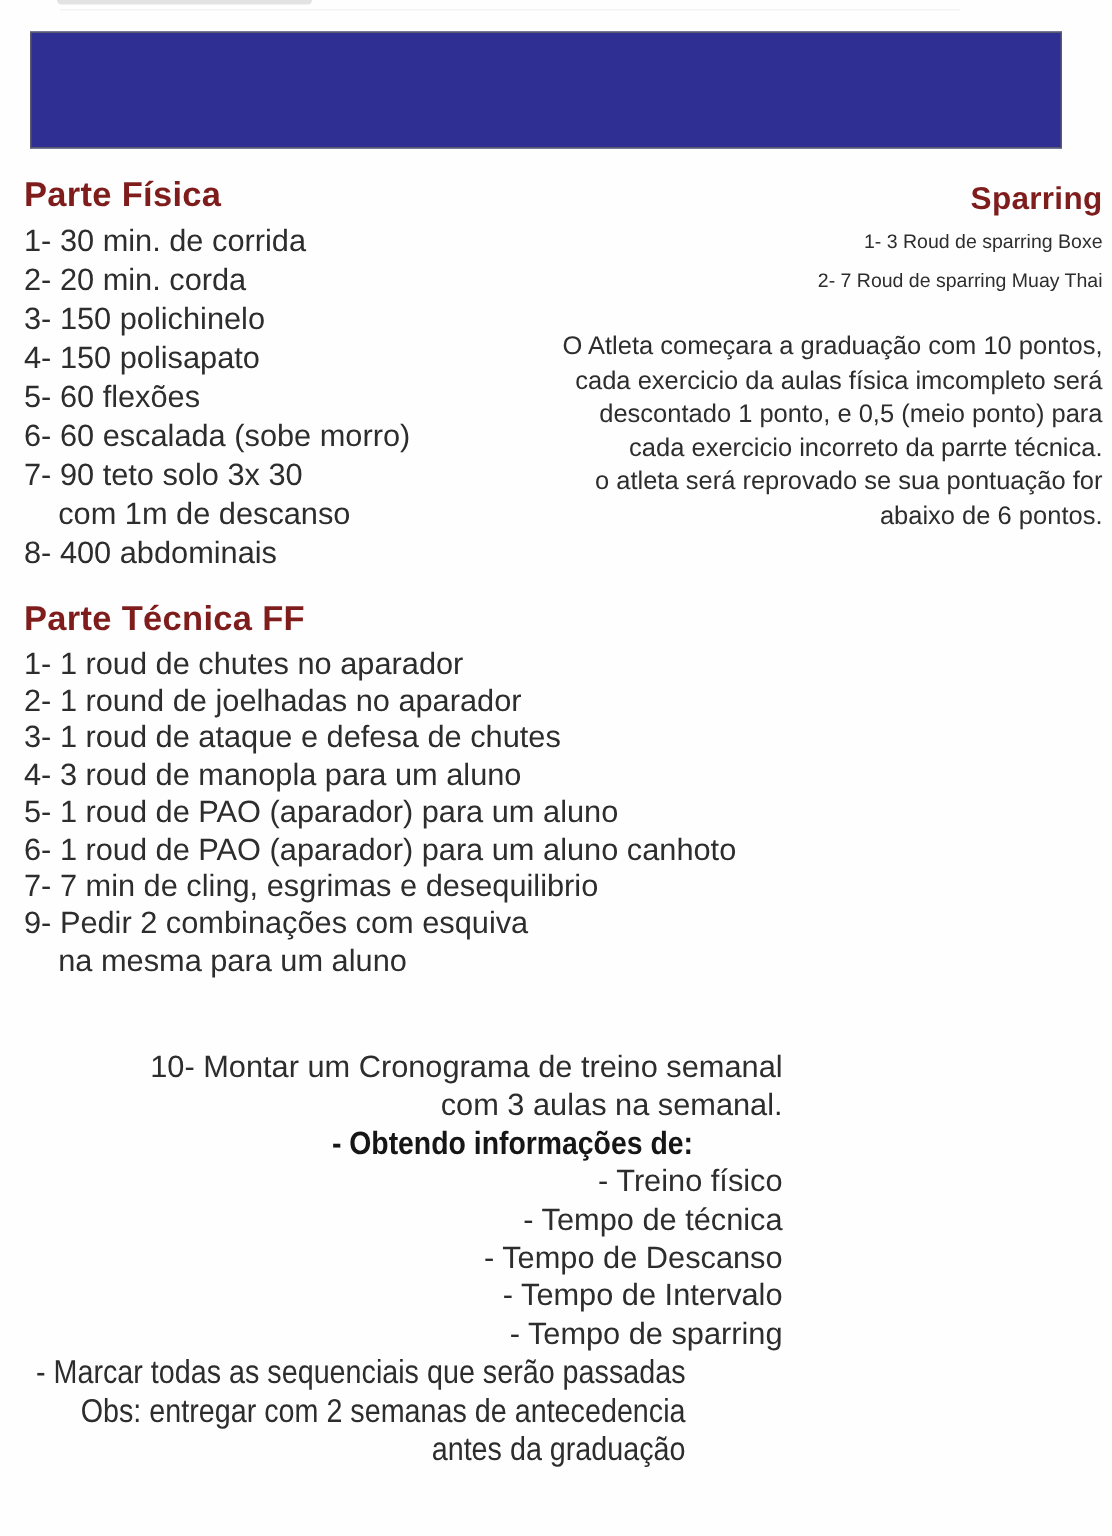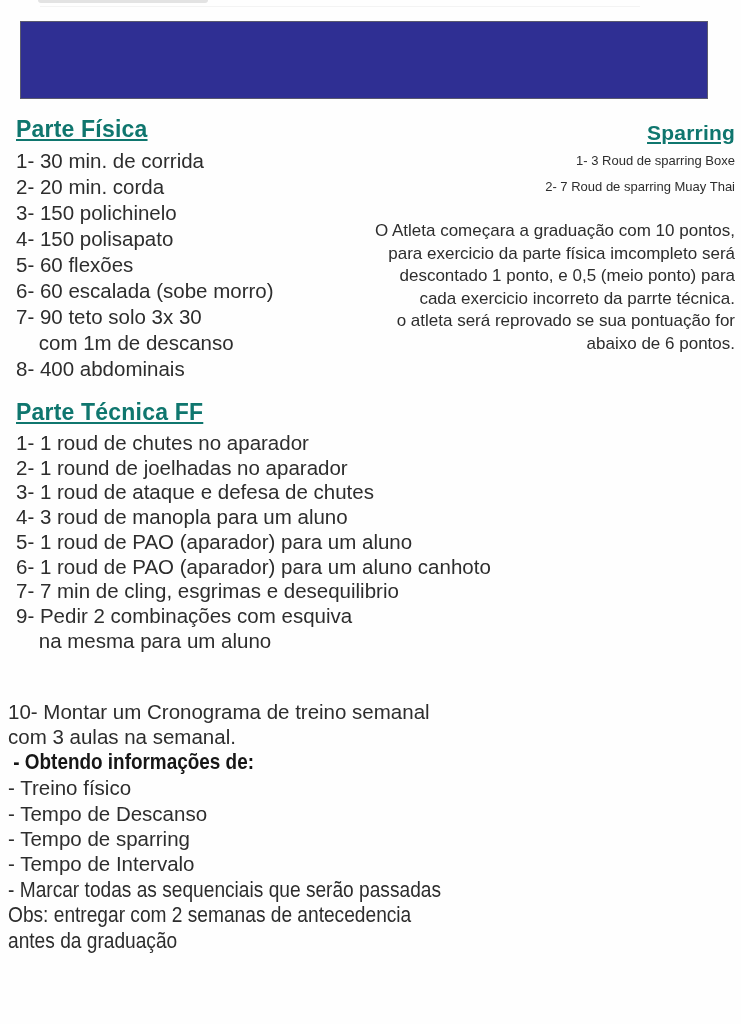--- a/index.html
+++ b/index.html
@@ -27,40 +27,40 @@
 
   .banner {
     position:absolute; left:20px; top:21px;
     width:688px; height:78px;
     background:#2f2f93;
     border:1px solid #5a5a6e;
     box-sizing:border-box;
   }
 
   h2 {
-    font-size:23px; font-weight:bold; color:#0f766e;
-    margin:0 0 5px 0; letter-spacing:0.2px;text-decoration:underline;
+    font-size:23px; font-weight:bold; color:#7f1d1d;
+    margin:0 0 5px 0; letter-spacing:0.2px;
   }
   .line {
     font-size:20.5px; line-height:26px;
     white-space:pre; color:#2d2d2d;
   }
 
   .section-physical { position:absolute; left:16px; top:116px; }
 
   .section-sparring { position:absolute; left:305px; top:121px; width:430px;text-align:right; }
   .section-sparring h2 { font-size:21px; margin-bottom:3px; }
   .section-sparring .items .line { font-size:13px; line-height:26px; }
   .section-sparring .note { margin-top:20px; }
   .section-sparring .note .line { font-size:17px; line-height:22.5px; }
 
   .section-technical { position:absolute; left:16px; top:399px; }
   .section-technical .line { line-height:24.7px; }
 
-  .section-schedule { position:absolute; left:8px; top:699px; }
+  .section-schedule { position:absolute; left:24px; top:699px;text-align:right; }
   .section-schedule .line { line-height:25.4px; }
 
   .bold-condensed {
     font-weight:bold; color:#161616;
     font-size:21.5px;
     transform:scaleX(0.88); transform-origin:0 50%;
   }
   .condensed {
     font-size:22px;
     transform:scaleX(0.87); transform-origin:0 50%;
@@ -92,21 +92,21 @@
   </section>
 
   <section class="section-sparring">
     <h2>Sparring</h2>
     <div class="items">
         <div class="line">1- 3 Roud de sparring Boxe</div>
         <div class="line">2- 7 Roud de sparring Muay Thai</div>
       </div>
     <div class="note">
         <div class="line">O Atleta começara a graduação com 10 pontos,</div>
-        <div class="line">para exercicio da parte física imcompleto será</div>
+        <div class="line">cada exercicio da aulas física imcompleto será</div>
         <div class="line">descontado 1 ponto, e 0,5 (meio ponto) para</div>
         <div class="line">cada exercicio incorreto da parrte técnica.</div>
         <div class="line"> o atleta será reprovado se sua pontuação for</div>
         <div class="line">abaixo de 6 pontos.</div>
       </div>
   </section>
 
   <section class="section-technical">
     <h2>Parte Técnica FF</h2>
     <div class="items">
@@ -121,22 +121,23 @@
         <div class="line">    na mesma para um aluno</div>
       </div>
   </section>
 
   <section class="section-schedule">
     <div class="items">
         <div class="line">10- Montar um Cronograma de treino semanal</div>
         <div class="line">com 3 aulas na semanal.</div>
         <div class="line bold-condensed"> - Obtendo informações de:</div>
         <div class="line">- Treino físico</div>
+        <div class="line">- Tempo de técnica</div>
         <div class="line">- Tempo de Descanso</div>
+        <div class="line">- Tempo de Intervalo</div>
         <div class="line">- Tempo de sparring</div>
-        <div class="line">- Tempo de Intervalo</div>
         <div class="line condensed">- Marcar todas as sequenciais que serão passadas</div>
         <div class="line condensed">Obs: entregar com 2 semanas de antecedencia</div>
         <div class="line condensed">antes da graduação</div>
       </div>
   </section>
 
 </div>
 
 </body></html>

